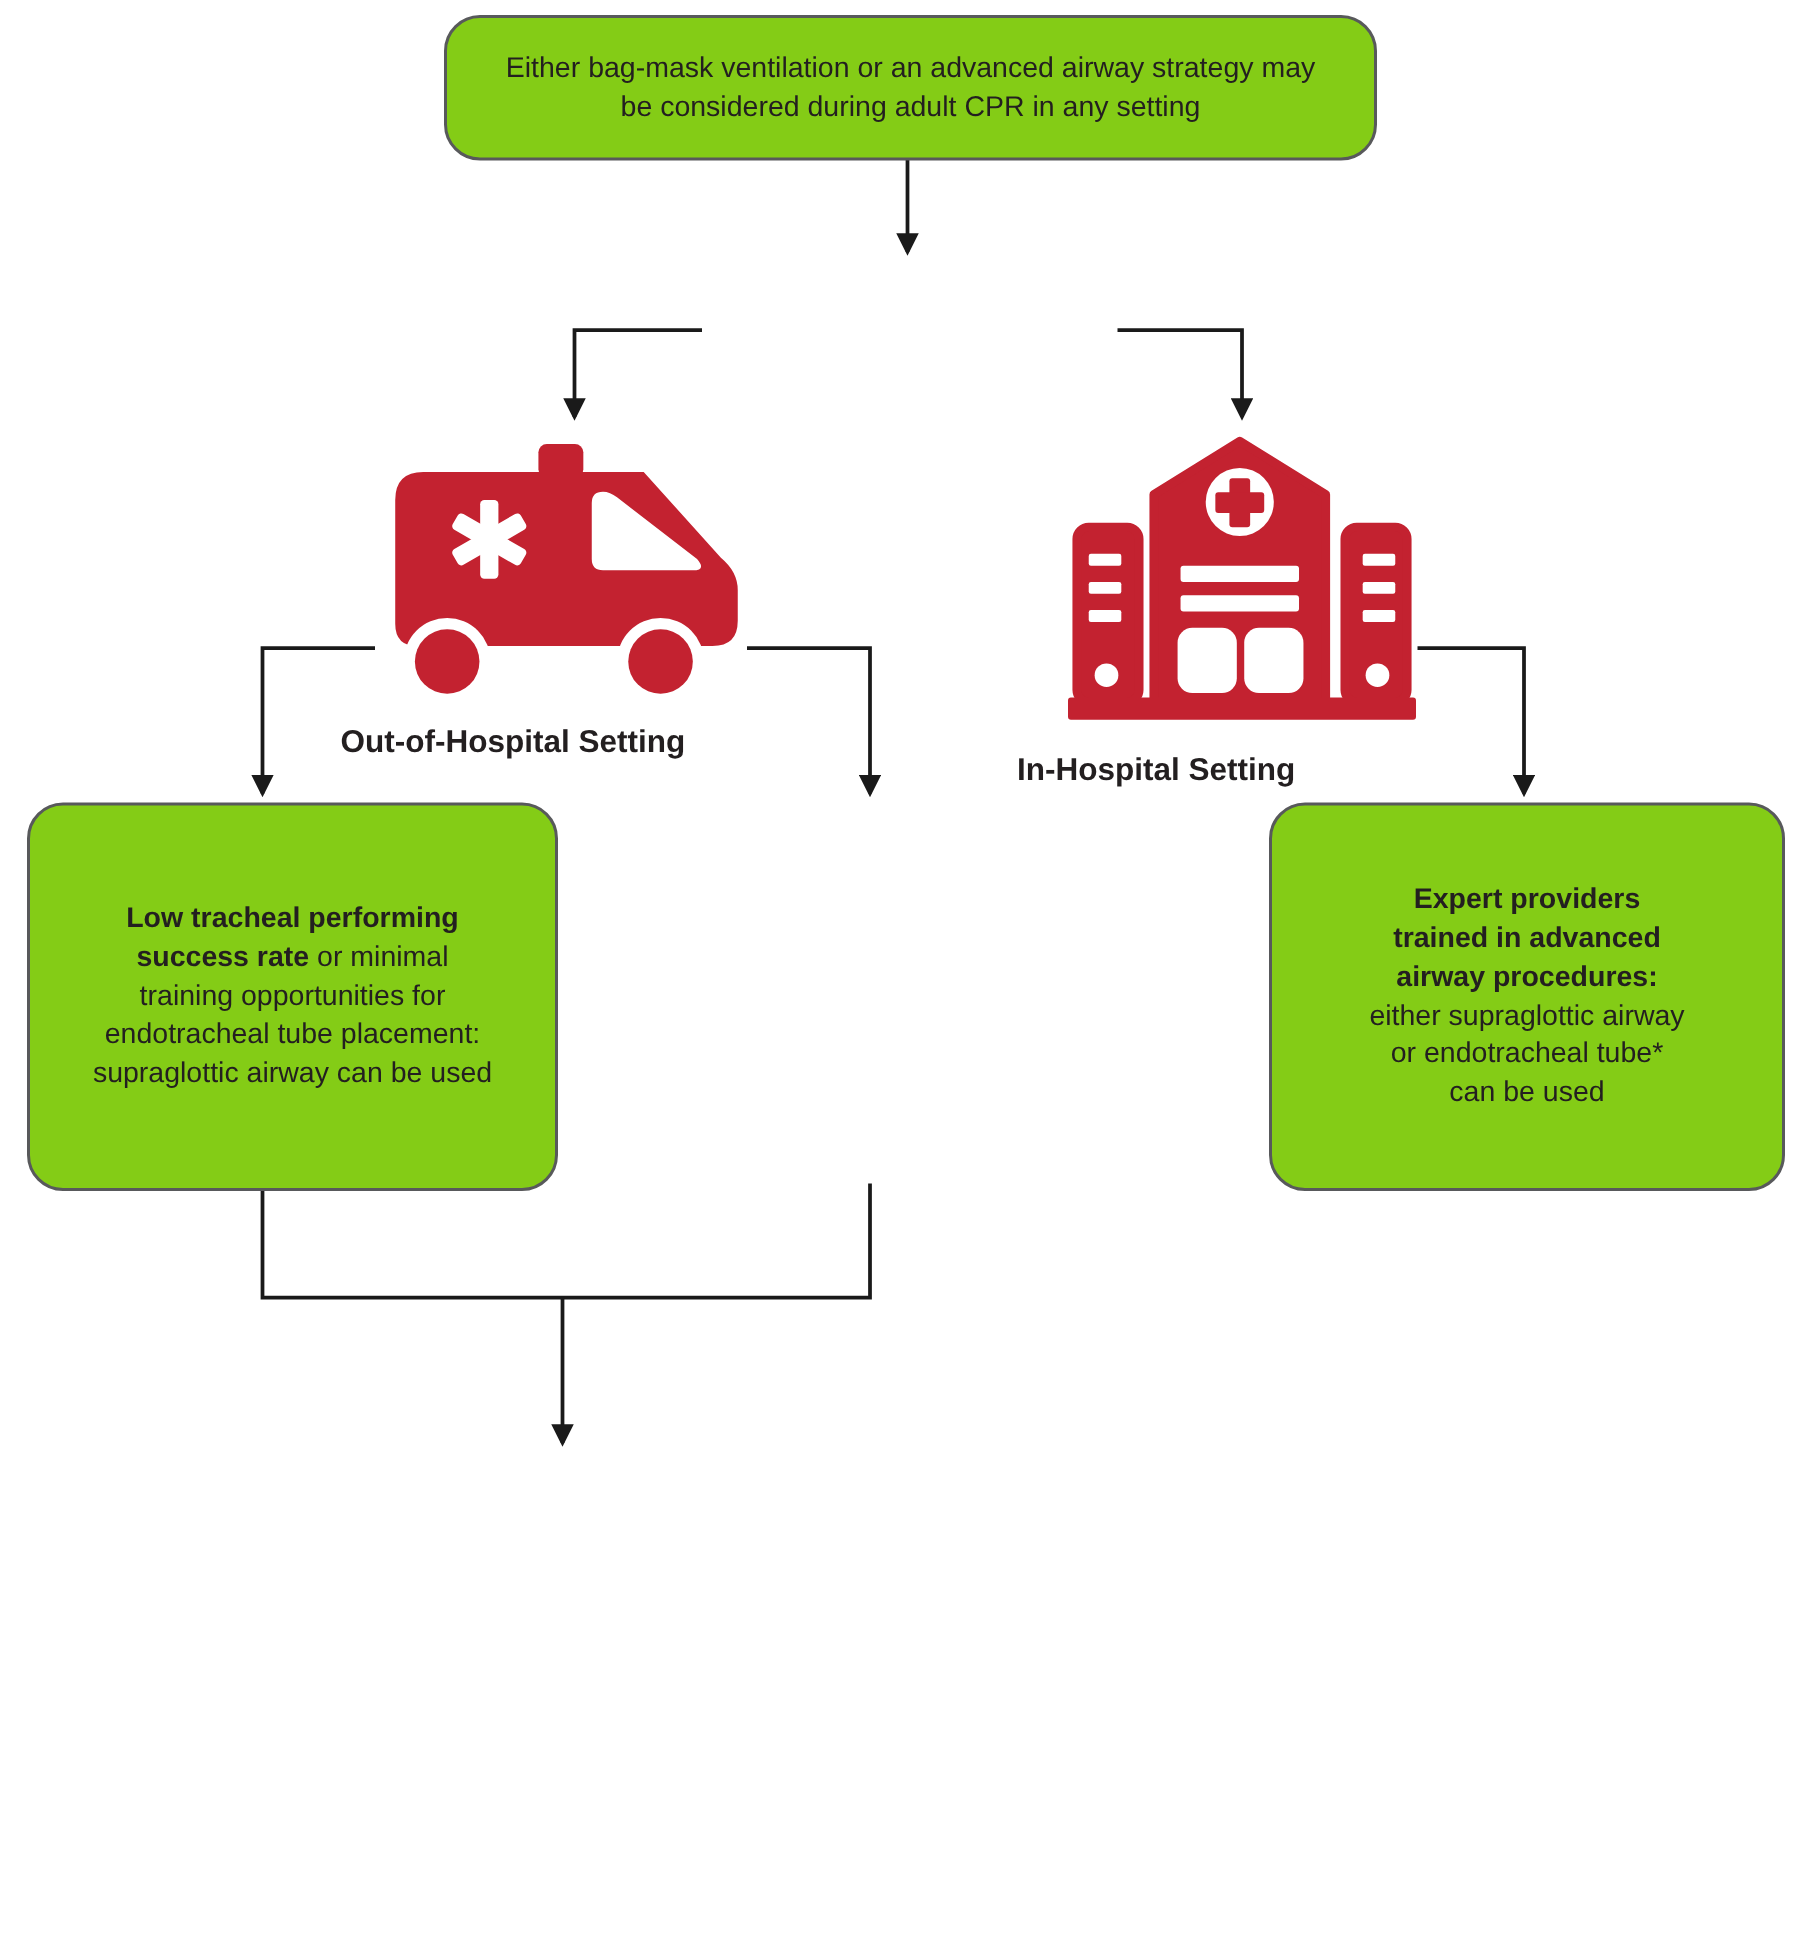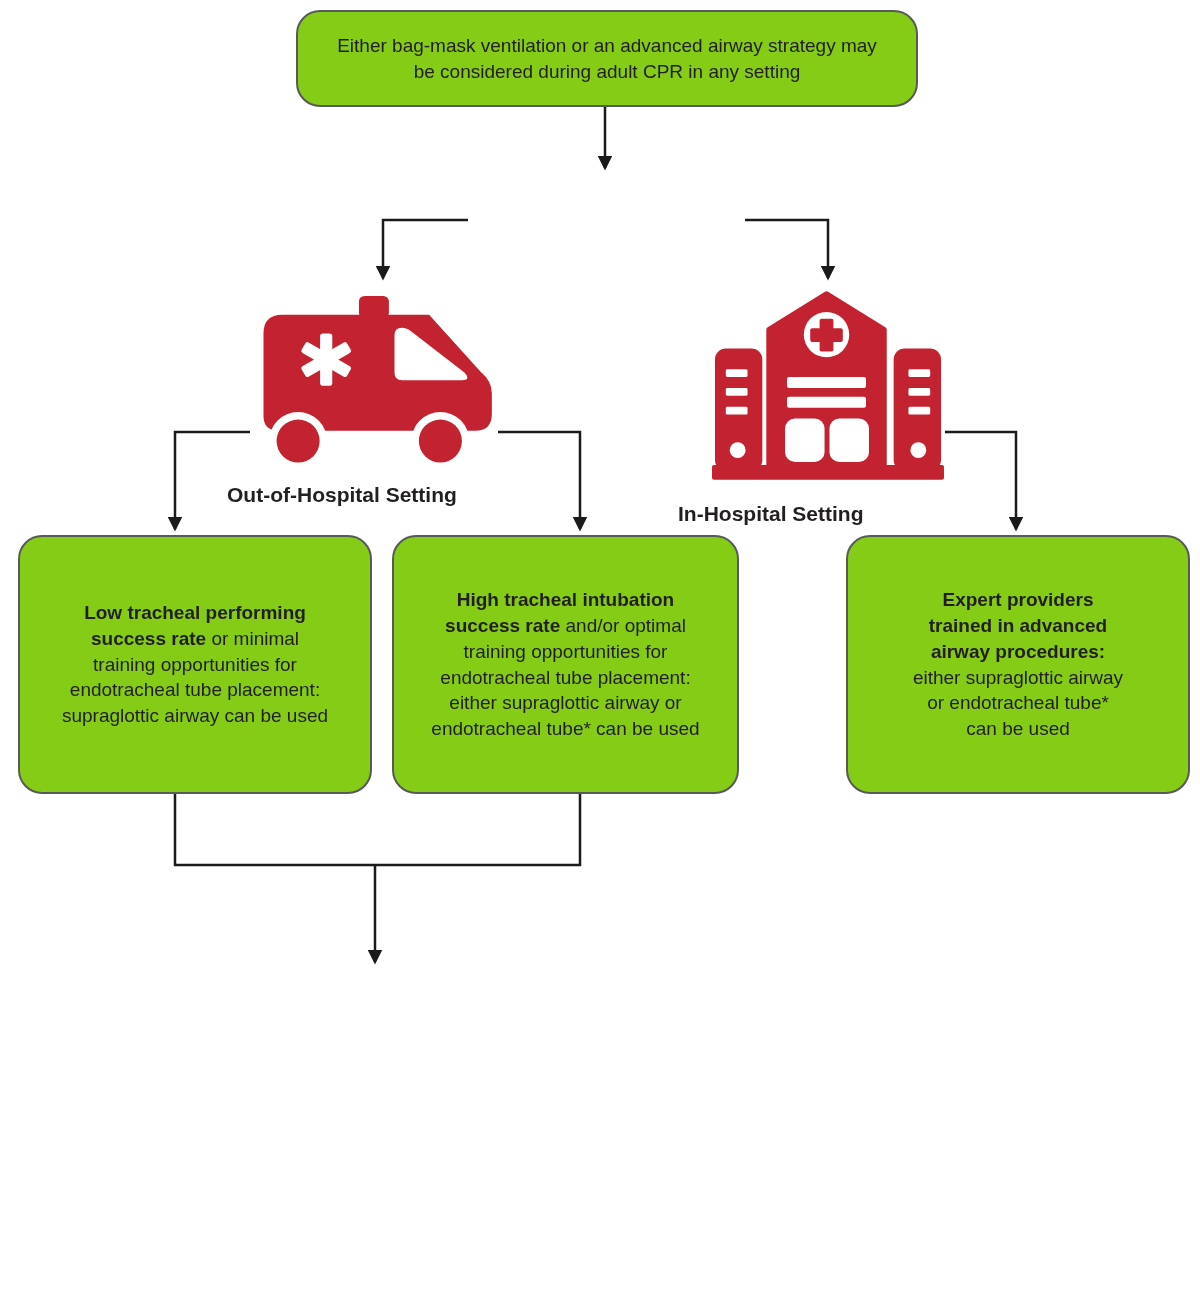--- a/index.html
+++ b/index.html
@@ -103,23 +103,20 @@
     <rect class="red" x="0" y="179" width="235" height="15" rx="2"></rect>
   </svg>
   <div class="setting-label" style="left:678px;top:502px;width:305px;">
     <span>In-Hospital Setting</span>
   </div>
 
   <div class="box" style="left:18px;top:535px;width:350px;height:255px;">
     <p style="max-width:268px;"><span class="b">Low tracheal performing success rate</span> <span class="i">or</span> <span>minimal training opportunities for endotracheal tube placement: supraglottic airway can be used</span></p>
   </div>
 
-  <div class="box" style="left:392px;top:535px;width:343px;height:255px;">
-    <p style="max-width:288px;"><span class="b">High tracheal intubation success rate</span> <span>and/or optimal training opportunities for endotracheal tube placement: either supraglottic airway or endotracheal tube* can be used</span></p>
-  </div>
 
   <div class="box" style="left:846px;top:535px;width:340px;height:255px;">
     <p style="max-width:215px;"><span class="b">Expert providers trained in advanced airway procedures:</span> <span>either supraglottic airway or endotracheal tube* can be used</span></p>
   </div>
 
 
 
 </div>
 
 </body></html>

